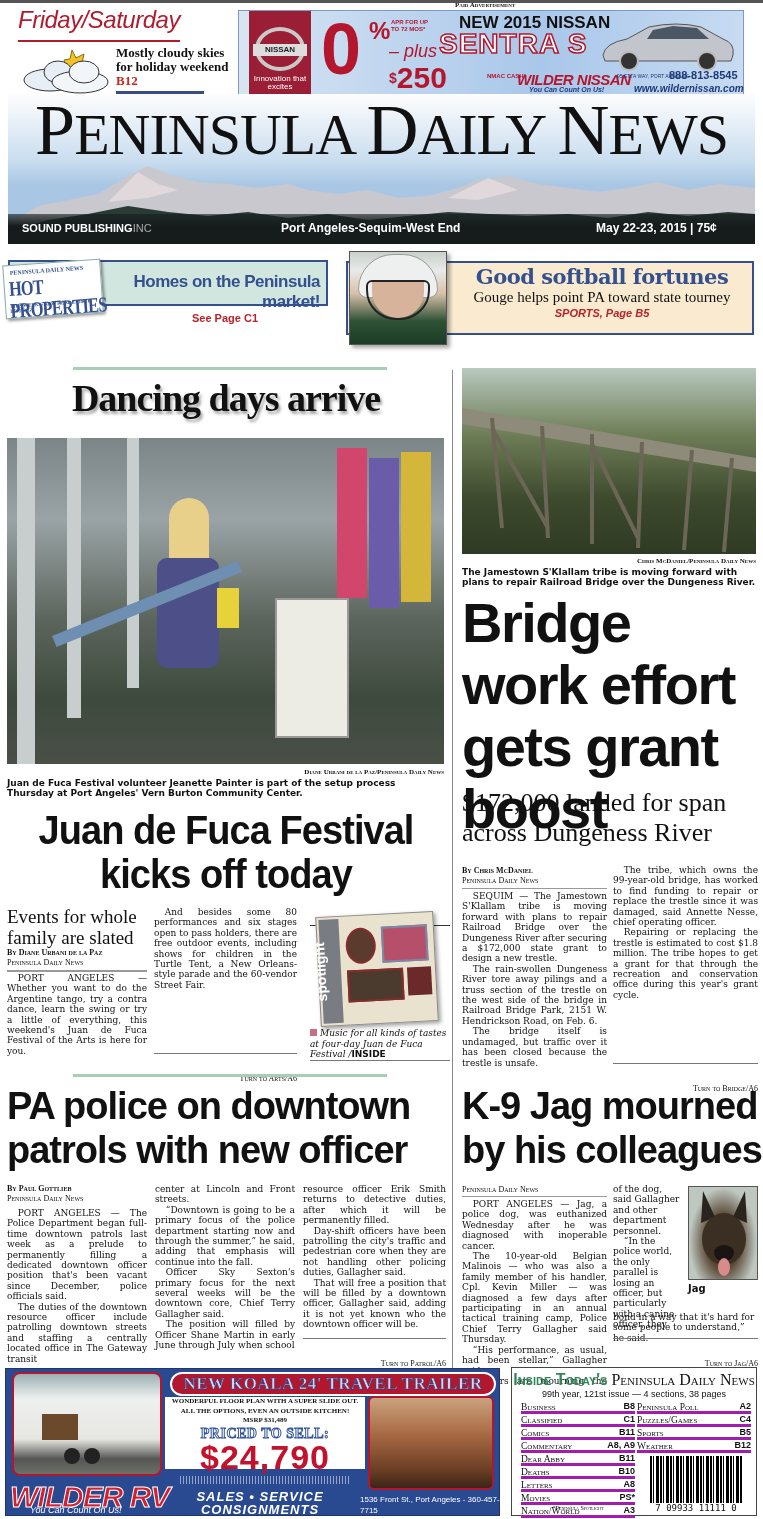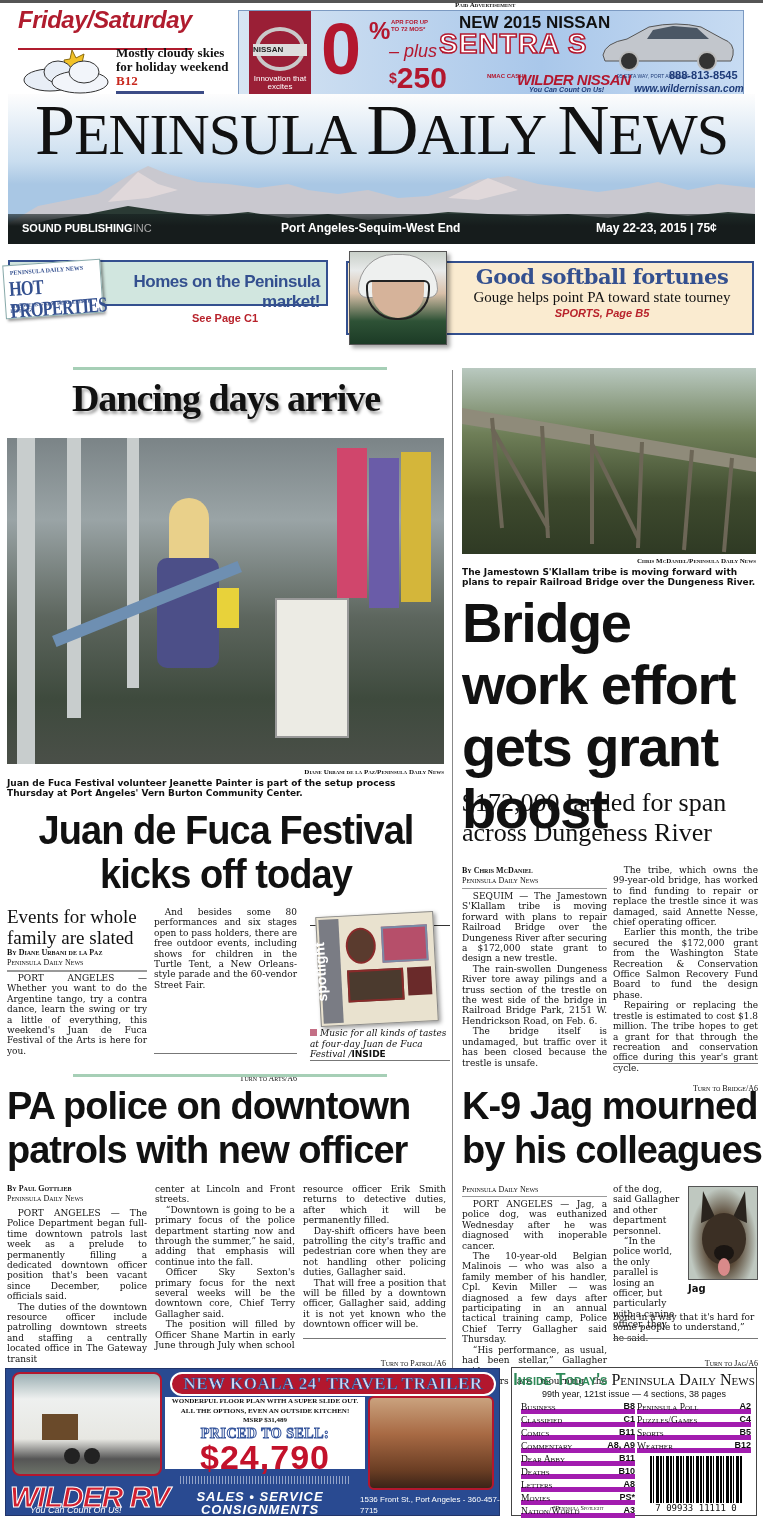--- a/index.html
+++ b/index.html
@@ -1,30 +1,30 @@
 <!DOCTYPE html>
 <html><head>
 <meta charset="utf-8">
 <style>
   *{box-sizing:border-box;margin:0;padding:0}
   body{width:763px;height:1519px;background:#fff;position:relative;overflow:hidden;font-family:"DejaVu Serif",serif;color:#111}
   .abs{position:absolute}
   
   #topline{left:0;top:0;width:763px;height:3px;background:#555}
-  #weekday{left:18px;top:6px;font-family:"Liberation Sans",sans-serif;font-weight:bold;font-style:italic;font-size:24px;color:#b01c2e;letter-spacing:-0.5px;border-bottom:2px solid #b01c2e;padding-bottom:14px}
+  #weekday{left:18px;top:6px;font-family:"Liberation Sans",sans-serif;font-weight:normal;font-style:italic;font-size:24px;color:#b01c2e;letter-spacing:-0.5px;border-bottom:2px solid #b01c2e;padding-bottom:6px}
   #weather-icon{left:20px;top:46px;width:90px;height:48px}
   #weather-text{left:116px;top:46px;width:120px;font-family:"Liberation Serif",serif;font-weight:bold;font-size:13px;line-height:14px}
   #weather-text .pg{color:#c8281e}
   #weather-bar{left:116px;top:91px;width:88px;height:4px;background:#3b4b86}
   
   #ad-label{left:455px;top:1px;font-size:7px;font-family:"Liberation Serif",serif;font-variant:small-caps;font-weight:bold}
   #nissan-ad{left:238px;top:10px;width:506px;height:86px;background:linear-gradient(90deg,#d7e5f3,#a9c7ea 60%,#c7dbf2);border:1px solid #7c9ac2}
   #nissan-logo{left:10px;top:0;width:62px;height:84px;background:#9a1f36}
   #nissan-badge{left:6px;top:16px;width:50px;height:44px;border-radius:50%;border:4px solid #c9c9c9;background:#9a1f36}
-  #nissan-badge span{position:absolute;left:-6px;top:13px;width:54px;height:12px;background:#ddd;color:#222;font:bold 8px "Liberation Sans",sans-serif;line-height:12px}
+  #nissan-badge span{position:absolute;left:-6px;top:13px;width:54px;height:12px;background:#ddd;color:#222;font:bold 8px "Liberation Sans",sans-serif;text-align:center;line-height:12px}
   #nissan-tag{left:2px;top:64px;width:58px;color:#fff;font:8px "Liberation Sans",sans-serif;text-align:center;line-height:8px}
   #ad-zero{left:82px;top:2px;font:bold 72px/72px "Liberation Sans",sans-serif;color:#b3172e}
   #ad-pct{left:130px;top:6px;font:bold 24px "Liberation Sans",sans-serif;color:#b3172e}
   #ad-apr{left:152px;top:8px;font:bold 6px/7px "Liberation Sans",sans-serif;color:#b3172e;width:40px}
   #ad-plus{left:150px;top:30px;font:italic 18px "Liberation Sans",sans-serif;color:#b3172e}
   #ad-250{left:150px;top:52px;font:bold 30px/30px "Liberation Sans",sans-serif;color:#b3172e}
   #ad-250 sup{font-size:14px;vertical-align:top}
   #ad-cash{left:248px;top:62px;font:bold 6px/7px "Liberation Sans",sans-serif;color:#b3172e}
   #ad-new{left:220px;top:2px;font:bold 17px "Liberation Sans",sans-serif;color:#111}
   #ad-model{left:200px;top:18px;font:bold 28px/30px "Liberation Sans",sans-serif;color:#fff;-webkit-text-stroke:1.5px #b3172e;letter-spacing:1px}
@@ -135,21 +135,21 @@
   #rv-logo{left:10px;top:1482px;font:bold italic 30px/30px "Liberation Sans",sans-serif;color:#d22030;-webkit-text-stroke:1px #fff;letter-spacing:-1px}
   #rv-tag{left:30px;top:1505px;font:italic 9px "Liberation Sans",sans-serif;color:#fff}
   #rv-services{left:185px;top:1490px;width:150px;text-align:center;font:bold italic 13px/13px "Liberation Sans",sans-serif;color:#fff;letter-spacing:1px}
   #rv-addr{left:360px;top:1494px;width:140px;font:8px/11px "Liberation Sans",sans-serif;color:#fff}
   
   #index-box{left:511px;top:1367px;width:246px;height:149px;border:1px solid #444}
   #index-title{left:511px;top:1371px;width:246px;text-align:center;font:16px "Liberation Serif",serif;font-variant:small-caps}
   #index-title .g{color:#2f8a59;font:bold 16px "Liberation Sans",sans-serif;font-variant:small-caps}
   #index-sub{left:511px;top:1389px;width:246px;text-align:center;font:9px "Liberation Sans",sans-serif}
   .idx{position:absolute;width:114px;font:9.5px/13px "Liberation Serif",serif;font-variant:small-caps}
-  .idx .row{display:flex;justify-content:space-between;border-bottom:5px solid #a21caf;height:13px}
+  .idx .row{display:flex;justify-content:space-between;border-bottom:3px solid #a21caf;height:13px}
   .idx .row b{font:bold 9px "Liberation Sans",sans-serif}
   #idx-left{left:521px;top:1401px}
   #idx-right{left:637px;top:1401px}
   #idx-note{left:521px;top:1505px;width:114px;text-align:center;font:6px "Liberation Serif",serif;font-variant:small-caps}
   #barcode{left:650px;top:1456px;width:92px;height:48px;background:repeating-linear-gradient(90deg,#000 0 2px,#fff 2px 3px,#000 3px 4px,#fff 4px 6px,#000 6px 9px,#fff 9px 10px)}
   #barcode-num{left:644px;top:1503px;width:104px;text-align:center;font:9px "DejaVu Sans Mono",monospace;background:#fff}
 </style>
 </head>
 <body>
 
@@ -306,21 +306,20 @@
   <div class="org">Peninsula Daily News</div>
 </div>
 <div id="bridge-rule" class="abs"></div>
 <div id="bridge-col1" class="abs body">
   <p>SEQUIM — The Jamestown S'Klallam tribe is moving forward with plans to repair Railroad Bridge over the Dungeness River after securing a $172,000 state grant to design a new trestle.</p>
   <p>The rain-swollen Dungeness River tore away pilings and a truss section of the trestle on the west side of the bridge in Railroad Bridge Park, 2151 W. Hendrickson Road, on Feb. 6.</p>
   <p>The bridge itself is undamaged, but traffic over it has been closed because the trestle is unsafe.</p>
 </div>
 <div id="bridge-col2" class="abs body">
   <p>The tribe, which owns the 99-year-old bridge, has worked to find funding to repair or replace the trestle since it was damaged, said Annette Nesse, chief operating officer.</p>
-  <p>Earlier this month, the tribe secured the $172,000 grant from the Washington State Recreation &amp; Conservation Office Salmon Recovery Fund Board to fund the design phase.</p>
   <p>Repairing or replacing the trestle is estimated to cost $1.8 million. The tribe hopes to get a grant for that through the recreation and conservation office during this year's grant cycle.</p>
 </div>
 <div id="bridge-turn" class="abs turn">Turn to Bridge/A6</div>
 
 <div id="police-rule" class="abs green-rule"></div>
 <div id="police-head" class="abs">PA police on downtown patrols with new officer</div>
 <div id="police-byline" class="abs byline">
   <div>By Paul Gottlieb</div>
   <div class="org">Peninsula Daily News</div>
 </div>

